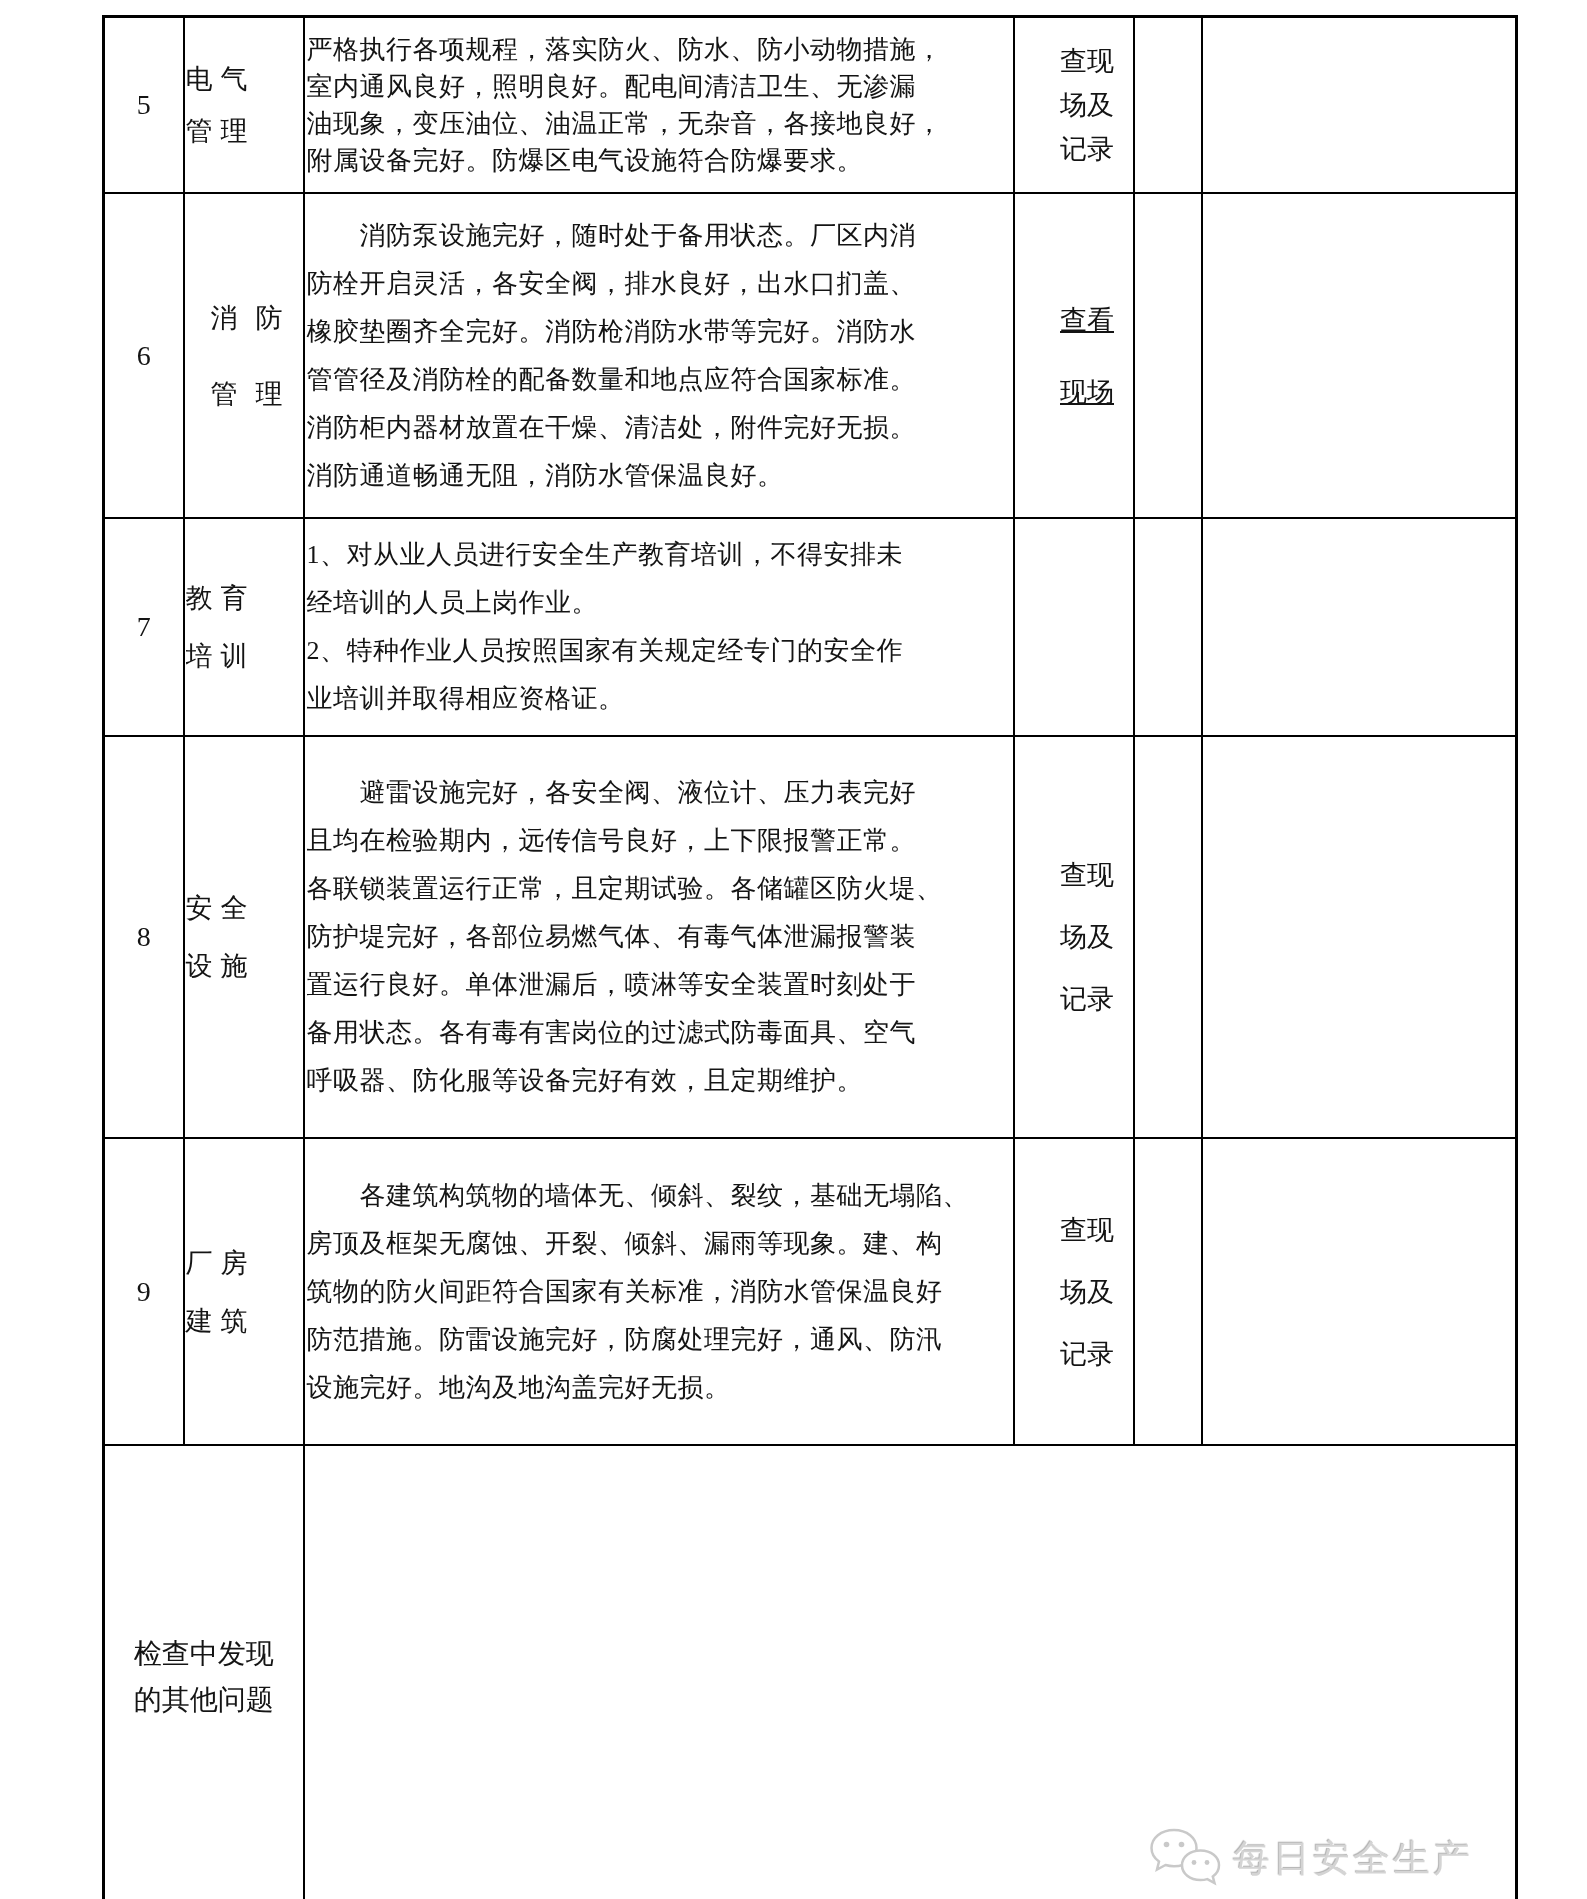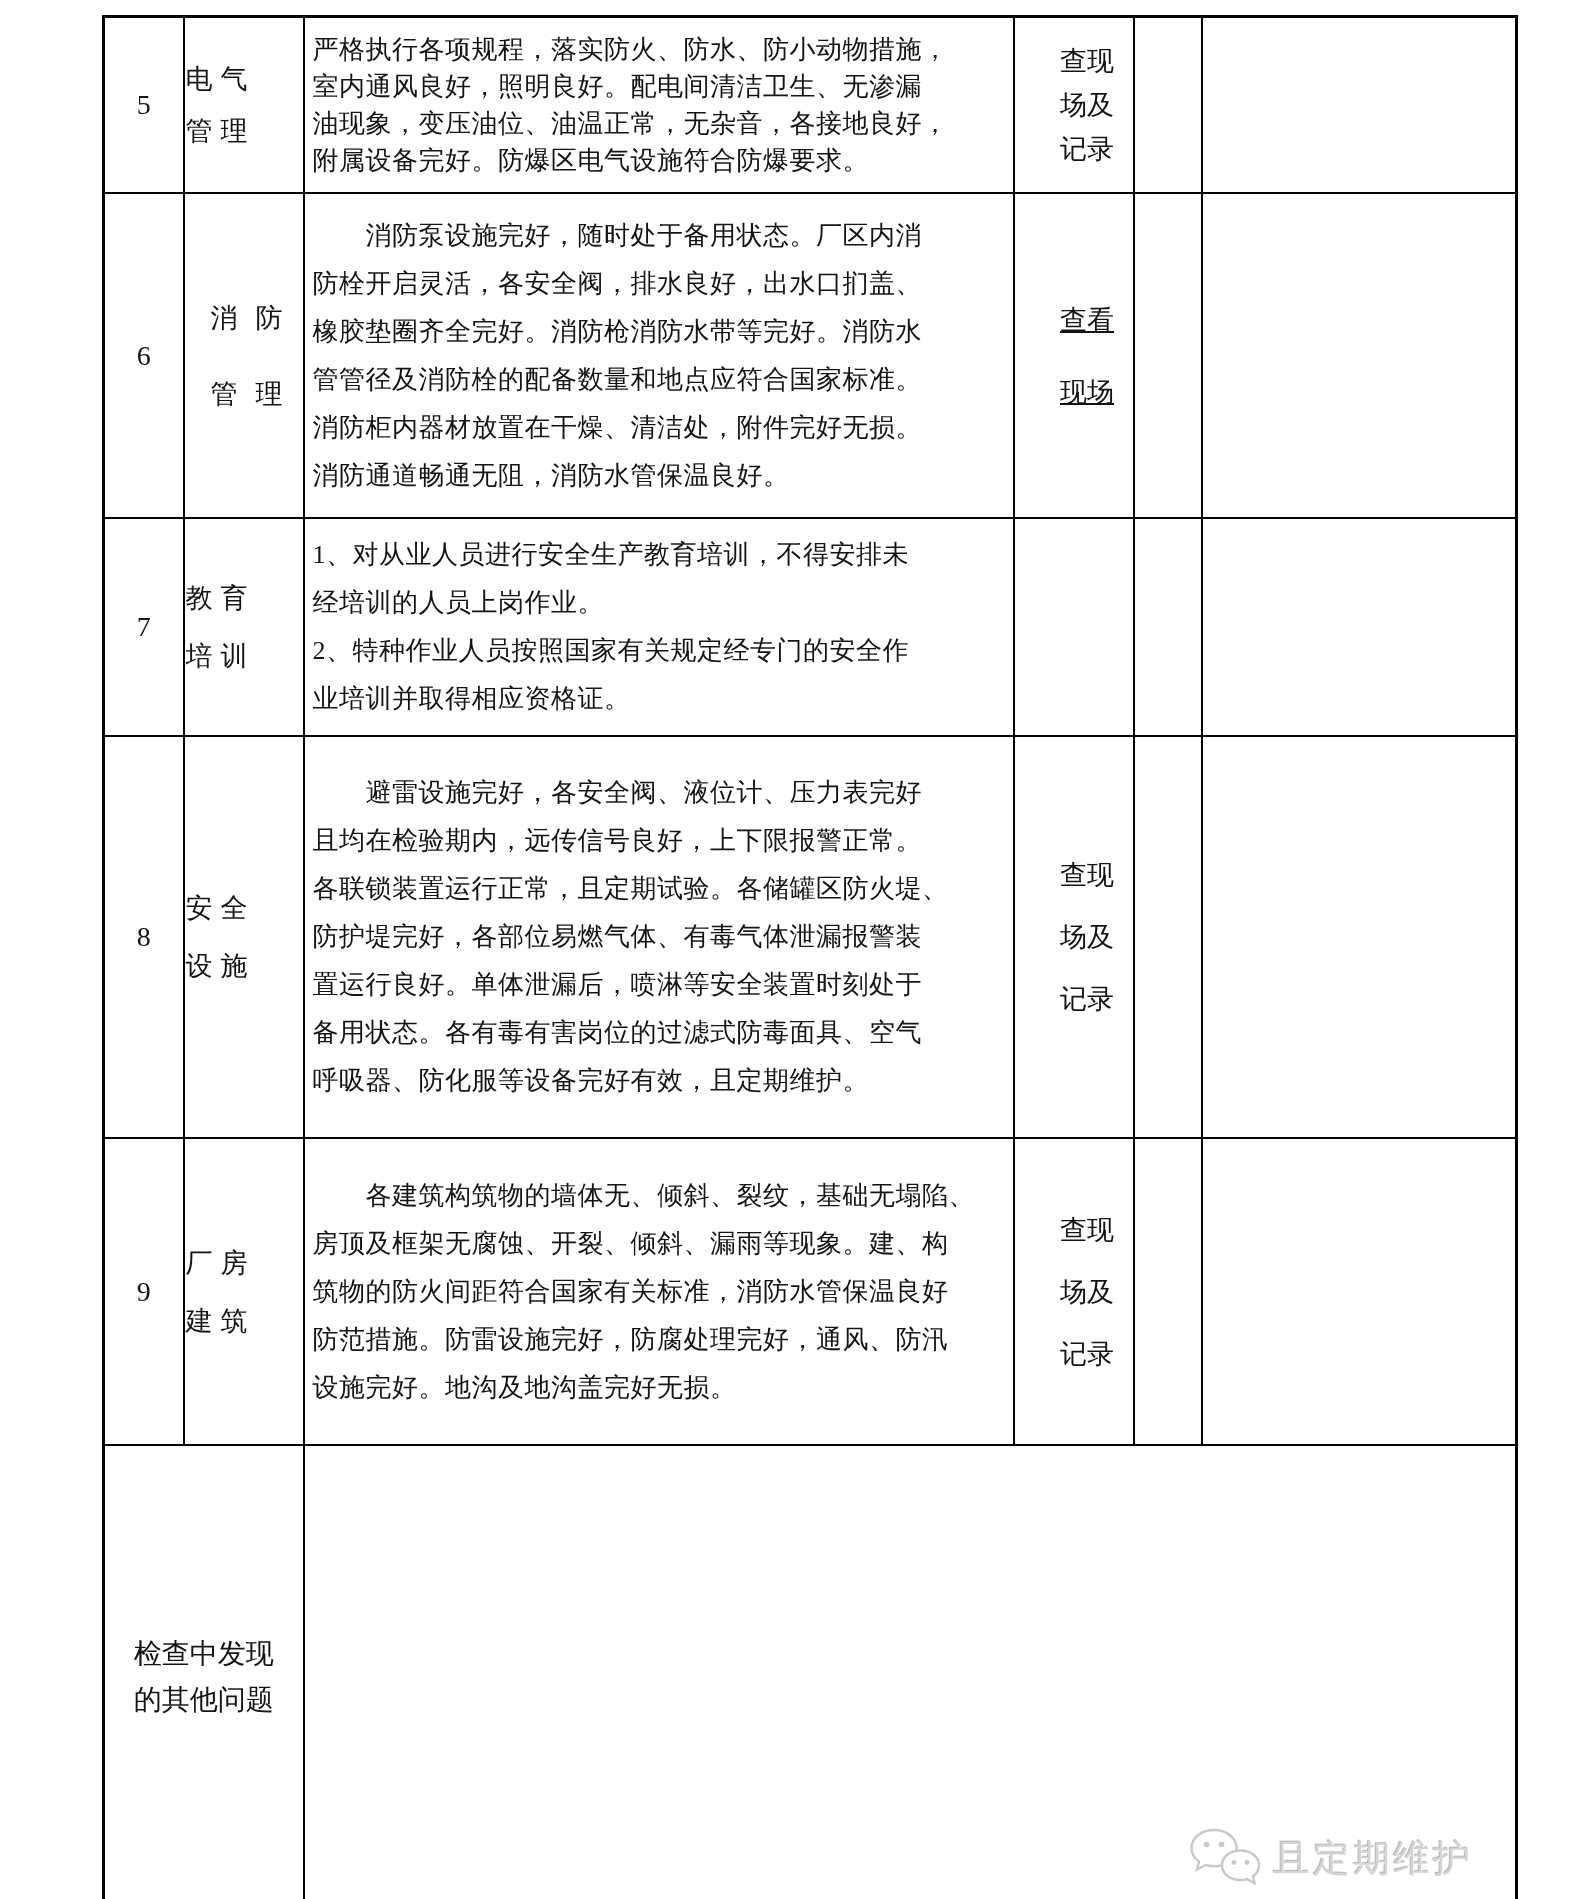--- a/index.html
+++ b/index.html
@@ -33,21 +33,21 @@
   td.cat {
     text-align: left;
     white-space: pre-line;
     font-size: 27px;
     line-height: 58px;
     letter-spacing: 8px;
   }
   tr.row-5 td.cat { line-height: 52px; }
   tr.row-6 td.cat { line-height: 76px; letter-spacing: 18px; padding-left: 26px; }
   td.desc {
-    padding: 0 8px;
+    padding: 0 2px;
     font-size: 26px;
     line-height: 48px;
     white-space: pre-line;
     text-align: left;
     letter-spacing: 0.5px;
   }
   tr.row-5 td.desc { line-height: 37px; }
   td.method {
     text-align: center;
     white-space: pre-line;
@@ -190,19 +190,19 @@
               <path d="M27 4 C14 4 4.5 12 4.5 22 C4.5 27.5 7.5 32.3 12 35.6 L10 43.5 L18.5 39 C21.2 39.8 24 40.2 27 40.2 C40 40.2 49.5 32.2 49.5 22 C49.5 12 40 4 27 4 Z"></path>
               <path d="M53.5 24.5 C42.8 24.5 35 31 35 39.2 C35 47.5 42.8 54 53.5 54 C55.9 54 58.2 53.7 60.3 53.1 L67.5 57 L65.8 50.5 C69.6 47.8 72 43.8 72 39.2 C72 31 64.2 24.5 53.5 24.5 Z"></path>
             </g>
             <g fill="#c9c9c9">
               <circle cx="19.5" cy="18.5" r="2.8"></circle>
               <circle cx="34.5" cy="18.5" r="2.8"></circle>
               <circle cx="47" cy="36.5" r="2.4"></circle>
               <circle cx="60" cy="36.5" r="2.4"></circle>
             </g>
           </svg>
-          <span class="wm-text">且定期维护</span>
+          <span class="wm-text">每日安全生产</span>
         </div>
       </td>
     </tr>
   </tbody>
     </table>
 </div>
 
 </body></html>

